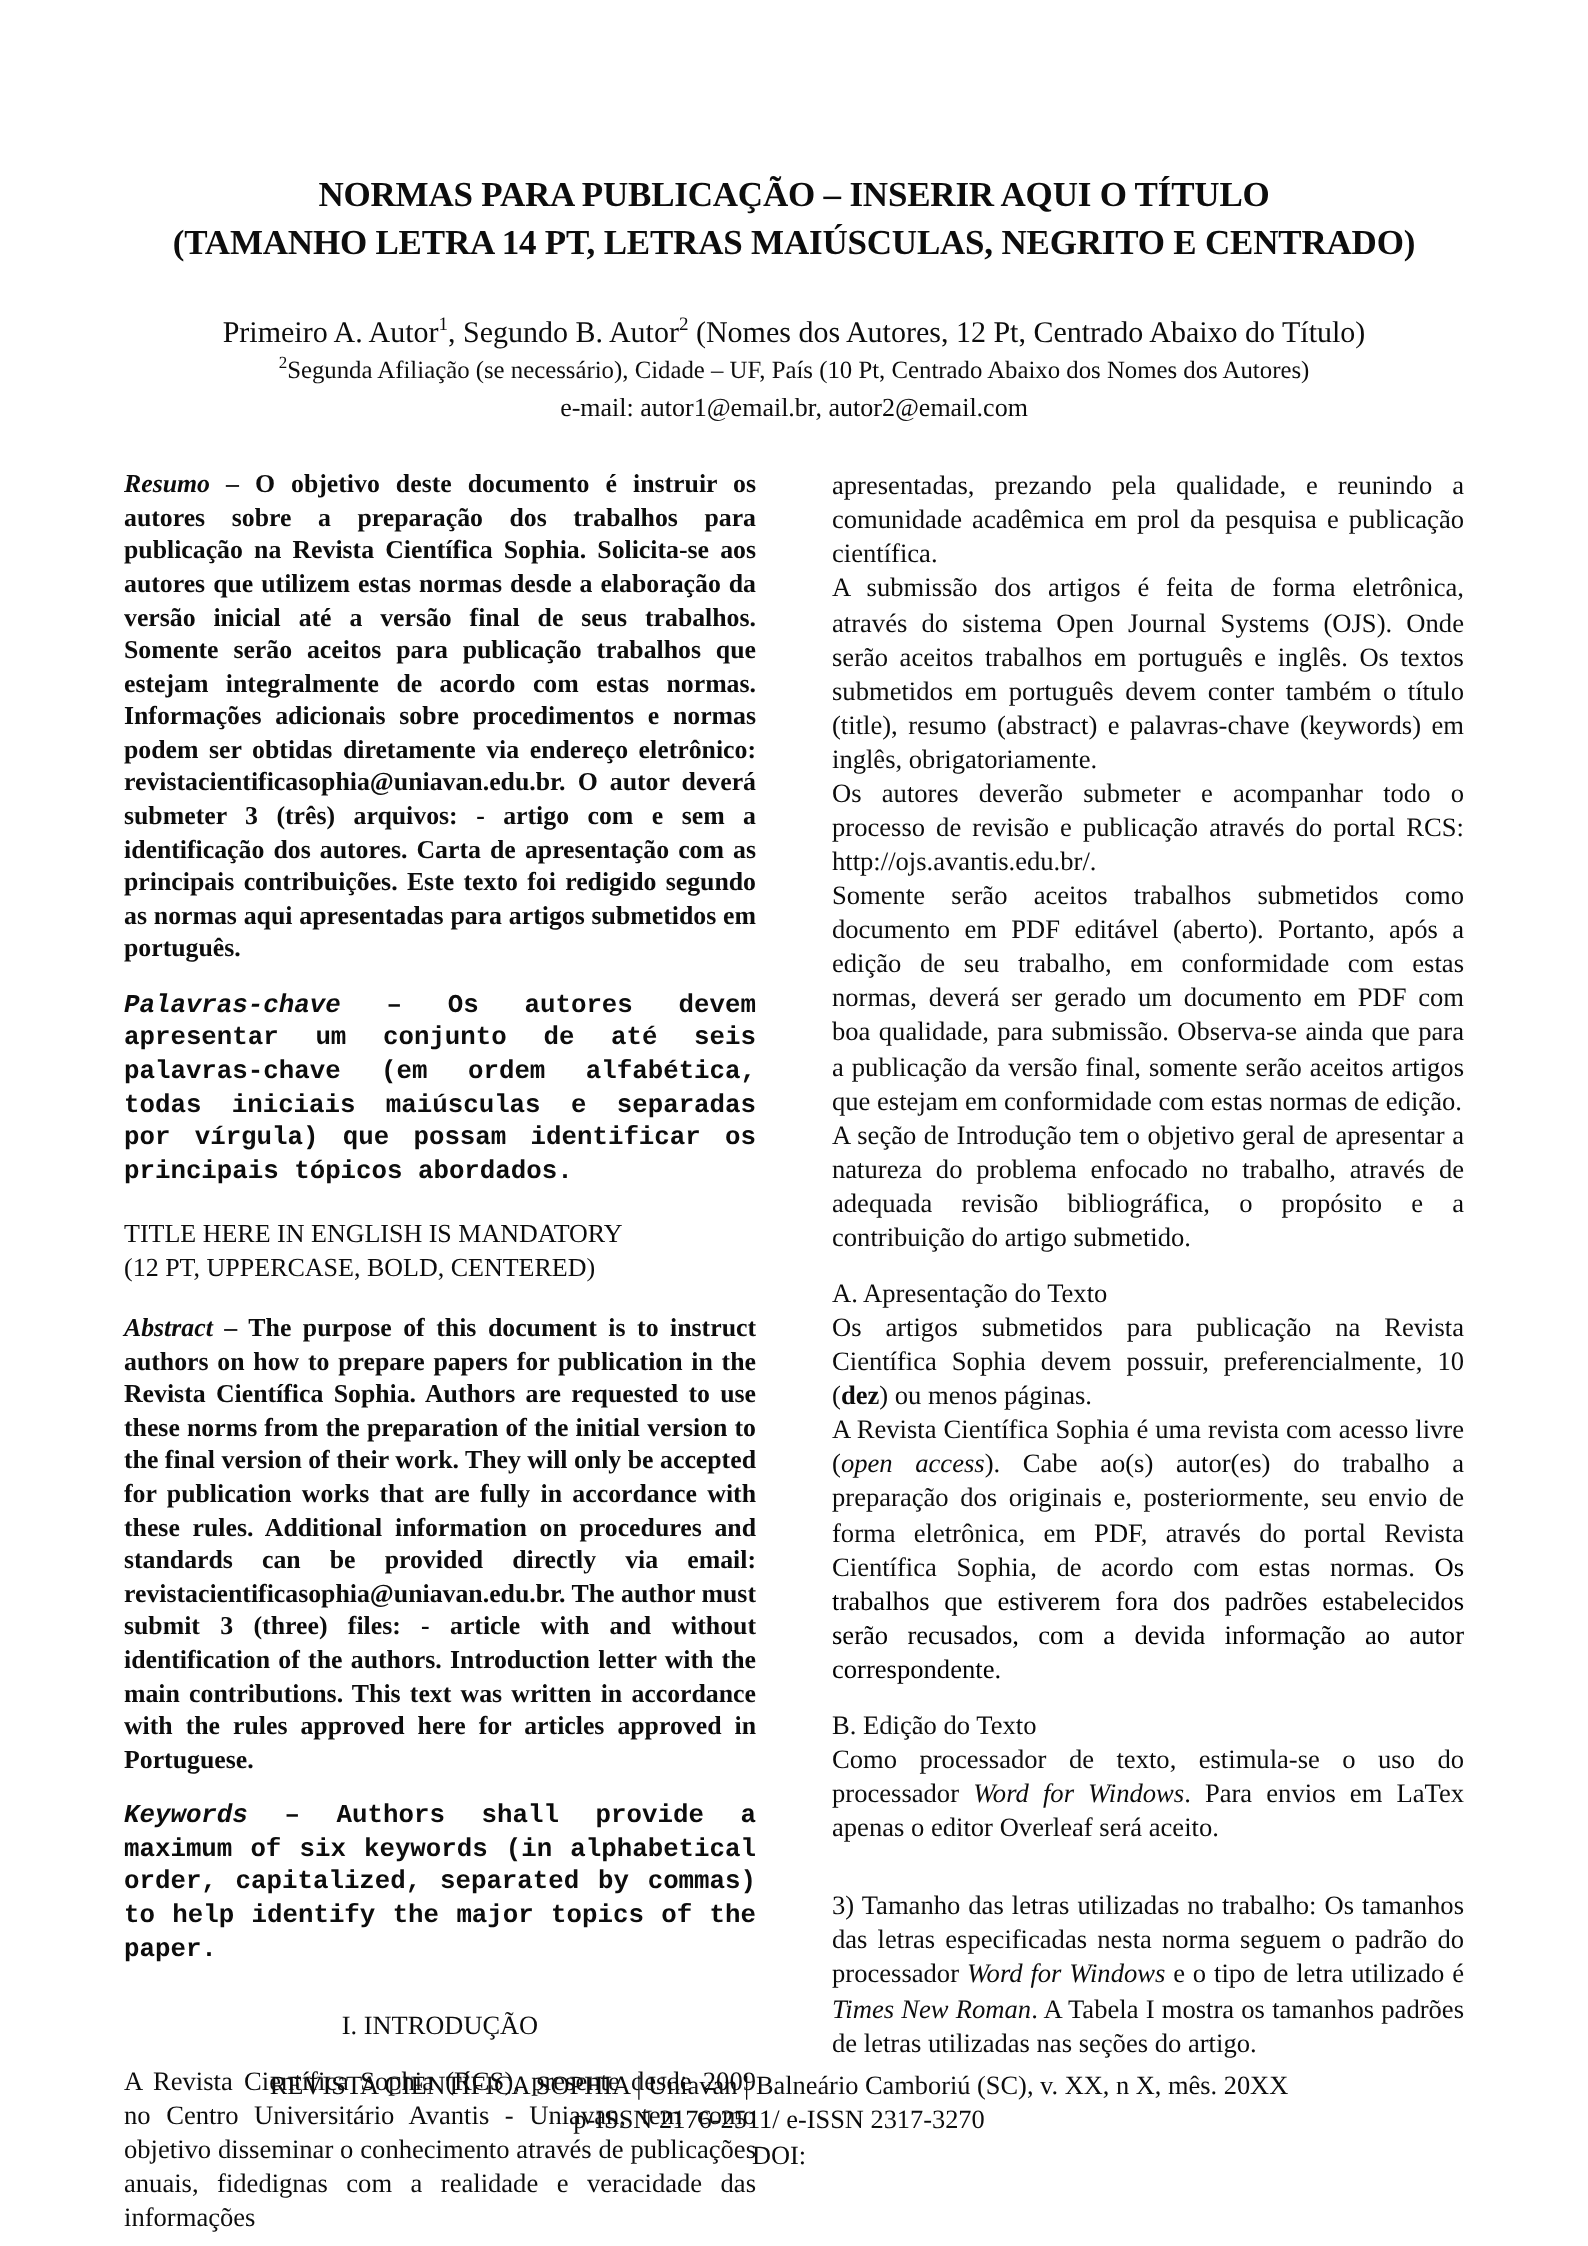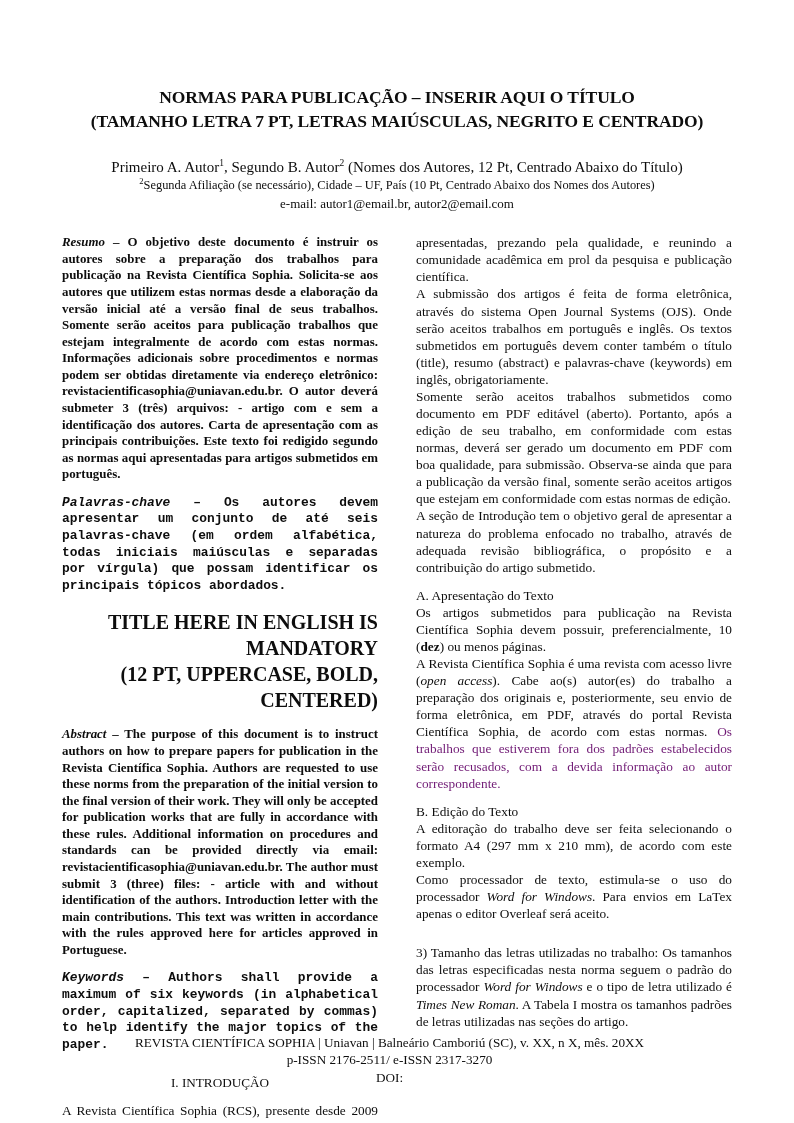--- a/index.html
+++ b/index.html
@@ -76,23 +76,23 @@
   
   .abs p {
     font-weight: bold;
     font-size: 12.9px;
     line-height: 1.285;
   }
   .abs .lead { font-style: italic; font-weight: bold; }
   .abs p + p { margin-top: 12px; font-family: Liberation Mono, monospace; }
 
   .en-title {
-    text-align: right;
-    font-weight: bold;
-    font-size: 20px;
+    text-align: left;
+    font-weight: normal;
+    font-size: 13px;
     line-height: 1.3;
     margin-top: 15px;
     margin-bottom: 13px;
   }
   .en-title span { display: block; }
 
   .section-head-center {
     text-align: center;
     font-size: 13.2px;
     margin-top: 22px;
@@ -105,42 +105,42 @@
   }
   .sub-head {
     font-size: 13.3px;
     line-height: 1.285;
     text-align: left;
   }
   .spacer-para { height: 11px; }
 
   i, .it { font-style: italic; }
   b, .bd { font-weight: bold; }
-  .red { color: #701a75; }
+  .red { color: #000000; }
 
   
   .footer {
     position: absolute;
     left: 0;
     right: 15px;
     bottom: 37px;
     text-align: center;
     font-size: 13.2px;
     line-height: 1.32;
   }
   .footer div { }
 </style>
 </head>
 <body>
 
 <div class="page">
 
   <h1 class="doc-title">
     <span>NORMAS PARA PUBLICAÇÃO – INSERIR AQUI O TÍTULO</span>
-    <span class="line2">(TAMANHO LETRA 7 PT, LETRAS MAIÚSCULAS, NEGRITO E CENTRADO)</span>
+    <span class="line2">(TAMANHO LETRA 14 PT, LETRAS MAIÚSCULAS, NEGRITO E CENTRADO)</span>
   </h1>
 
   <div class="authors">
     <span>Primeiro A. Autor</span><sup>1</sup><span>, </span><span>Segundo B. Autor</span><sup>2</sup><span> (Nomes dos Autores, 12 Pt, Centrado Abaixo do Título)</span>
   </div>
 
   <div class="affil">
     <sup>2</sup><span>Segunda Afiliação (se necessário), Cidade – UF, País (10 Pt, Centrado Abaixo dos Nomes dos Autores)</span>
   </div>
   <div class="email">e-mail: autor1@email.br, autor2@email.com</div>
@@ -173,33 +173,33 @@
       </div>
 
     </div>
 
     <div class="gutter"></div>
 
     <div class="col col-right body-text">
 
       <p>apresentadas, prezando pela qualidade, e reunindo a comunidade acadêmica em prol da pesquisa e publicação científica.</p>
       <p>A submissão dos artigos é feita de forma eletrônica, através do sistema Open Journal Systems (OJS). Onde serão aceitos trabalhos em português e inglês.  Os textos submetidos em português devem conter também o título (title), resumo (abstract) e palavras-chave (keywords) em inglês, obrigatoriamente.</p>
+      <p>Os autores deverão submeter e acompanhar todo o processo de revisão e publicação através do portal RCS: http://ojs.avantis.edu.br/.</p>
       <p>Somente serão aceitos trabalhos submetidos como documento em PDF editável (aberto).  Portanto, após a edição de seu trabalho, em conformidade com estas normas, deverá ser gerado um documento em PDF com boa qualidade, para submissão.   Observa-se ainda que para a publicação da versão final, somente serão aceitos artigos que estejam em conformidade com estas normas de edição.</p>
       <p>A seção de Introdução tem o objetivo geral de apresentar a natureza do problema enfocado no trabalho, através de adequada revisão bibliográfica, o propósito e a contribuição do artigo submetido.</p>
 
       <div class="spacer-para"></div>
 
       <p class="sub-head">A. Apresentação do Texto</p>
       <p><span>Os artigos submetidos para publicação na Revista Científica Sophia devem possuir, preferencialmente, 10 (</span><b>dez</b><span>) ou menos páginas.</span></p>
       <p><span>A Revista Científica Sophia é uma revista com acesso livre (</span><i>open access</i><span>). Cabe ao(s) autor(es) do trabalho a preparação dos originais e, posteriormente, seu envio de forma eletrônica, em PDF, através do portal Revista Científica Sophia, de acordo com estas normas. </span><span class="red">Os trabalhos que estiverem fora dos padrões estabelecidos serão recusados, com a devida informação ao autor correspondente.</span></p>
 
       <div class="spacer-para"></div>
 
       <p class="sub-head">B. Edição do Texto</p>
-      <p>A editoração do trabalho deve ser feita selecionando o formato A4 (297 mm x 210 mm), de acordo com este exemplo.</p>
       <p><span>Como processador de texto, estimula-se o uso do processador </span><i>Word for Windows</i><span>.  Para envios em LaTex apenas o editor Overleaf será aceito.</span></p>
 
       <div class="spacer-para"></div>
       <div class="spacer-para"></div>
 
       <p><span>3) Tamanho das letras utilizadas no trabalho: Os tamanhos das letras especificadas nesta norma seguem o padrão do processador </span><i>Word for Windows</i><span> e o tipo de letra utilizado é </span><i>Times New Roman</i><span>. A Tabela I mostra os tamanhos padrões de letras utilizadas nas seções do artigo.</span></p>
 
     </div>
   </div>
 

